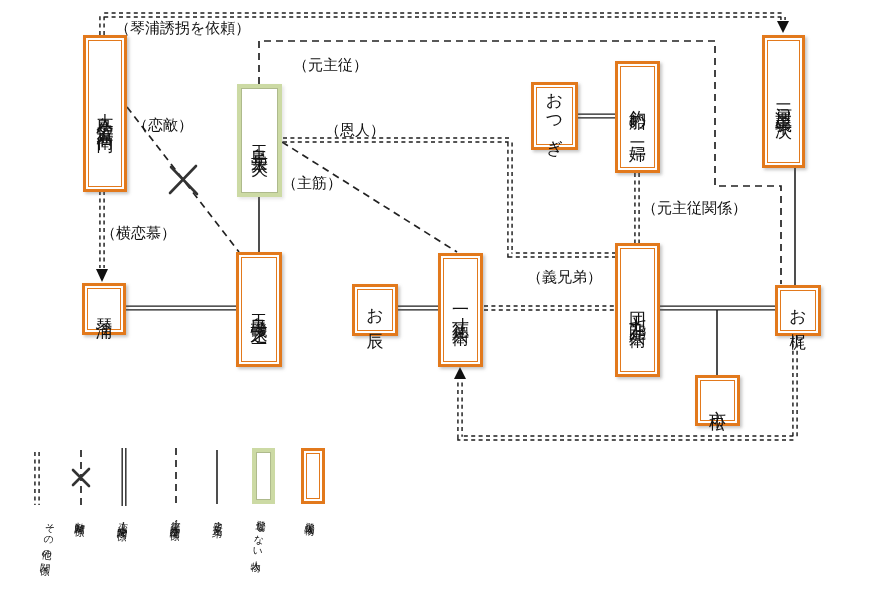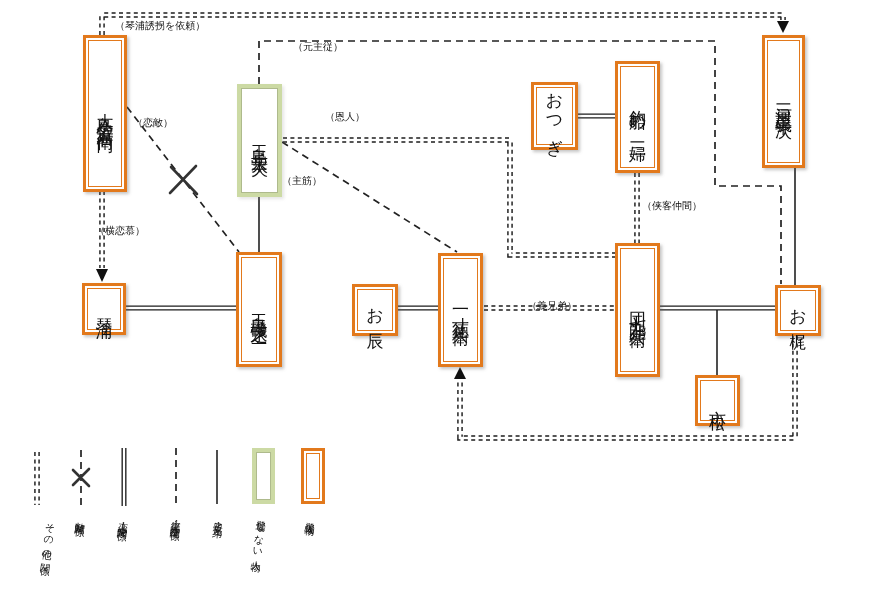--- a/index.html
+++ b/index.html
@@ -26,21 +26,21 @@
     box-shadow:inset 0 0 0 2px #fff, inset 0 0 0 3px var(--c-appearing), 2px 2px 3px rgba(90,90,90,.35);
   }
   .char-box.non-appearing{
     border:4px solid var(--c-non-appearing);
     box-shadow:inset 0 0 0 1px #aeba8c, 2px 2px 3px rgba(140,140,140,.22);
   }
   .char-name{
     writing-mode:vertical-rl;text-orientation:upright;
     font-size:17px;line-height:1;letter-spacing:4px;color:#111;white-space:nowrap;
   }
-  .rel-label{position:absolute;font-size:10px;color:#111;white-space:nowrap;letter-spacing:0;}
+  .rel-label{position:absolute;font-size:15px;color:#111;white-space:nowrap;letter-spacing:0;}
   .leg-label{
     position:absolute;writing-mode:vertical-rl;text-orientation:upright;
     font-size:10px;letter-spacing:1.5px;color:#111;white-space:nowrap;
     transform:rotate(7deg);transform-origin:50% 0;
   }
   .leg-box{position:absolute;background:#fff;box-sizing:border-box;}
   .leg-box.appearing{border:3px solid var(--c-appearing);box-shadow:inset 0 0 0 2px #fff, inset 0 0 0 3px var(--c-appearing);}
   .leg-box.non-appearing{border:4px solid var(--c-non-appearing);box-shadow:inset 0 0 0 1px #aeba8c;}
 </style>
 </head>
@@ -158,27 +158,27 @@
     <span class="char-name">団七九郎兵衛</span>
   </div>
   <div class="char-box" style="left:775px;top:285px;width:46px;height:51px">
     <span class="char-name">お梶</span>
   </div>
   <div class="char-box" style="left:695px;top:375px;width:45px;height:51px">
     <span class="char-name">市松</span>
   </div>
 
   <span class="rel-label" style="left:115px;top:19px">（琴浦誘拐を依頼）</span>
-  <span class="rel-label" style="left:95px;top:224px">（横恋慕）</span>
+  <span class="rel-label" style="left:101px;top:224px">（横恋慕）</span>
   <span class="rel-label" style="left:133px;top:116px">（恋敵）</span>
-  <span class="rel-label" style="left:293px;top:40px">（元主従）</span>
-  <span class="rel-label" style="left:325px;top:110px">（恩人）</span>
+  <span class="rel-label" style="left:293px;top:56px">（元主従）</span>
+  <span class="rel-label" style="left:325px;top:121px">（恩人）</span>
   <span class="rel-label" style="left:282px;top:174px">（主筋）</span>
-  <span class="rel-label" style="left:642px;top:199px">（侠客仲間）</span>
-  <span class="rel-label" style="left:527px;top:299px">（義兄弟）</span>
+  <span class="rel-label" style="left:642px;top:199px">（元主従関係）</span>
+  <span class="rel-label" style="left:527px;top:268px">（義兄弟）</span>
 
   <div class="leg-box non-appearing" style="left:252px;top:448px;width:23px;height:56px"></div>
   <div class="leg-box appearing" style="left:301px;top:448px;width:24px;height:56px"></div>
 
   <span class="leg-label" style="left:44px;top:516px">その他の関係</span>
   <span class="leg-label" style="left:74px;top:514px">敵対関係</span>
   <span class="leg-label" style="left:117px;top:514px">恋人・夫婦関係</span>
   <span class="leg-label" style="left:170px;top:512px">主従・元主従関係</span>
   <span class="leg-label" style="left:212px;top:514px">親子・兄弟</span>
   <span class="leg-label" style="left:255px;top:512px">登場しない人物</span>

